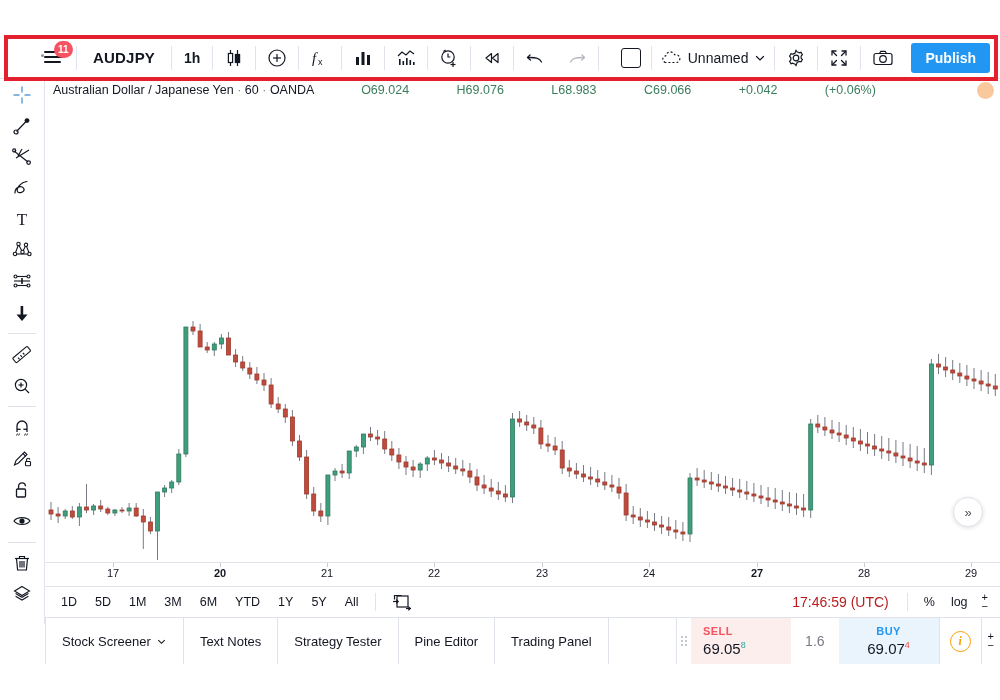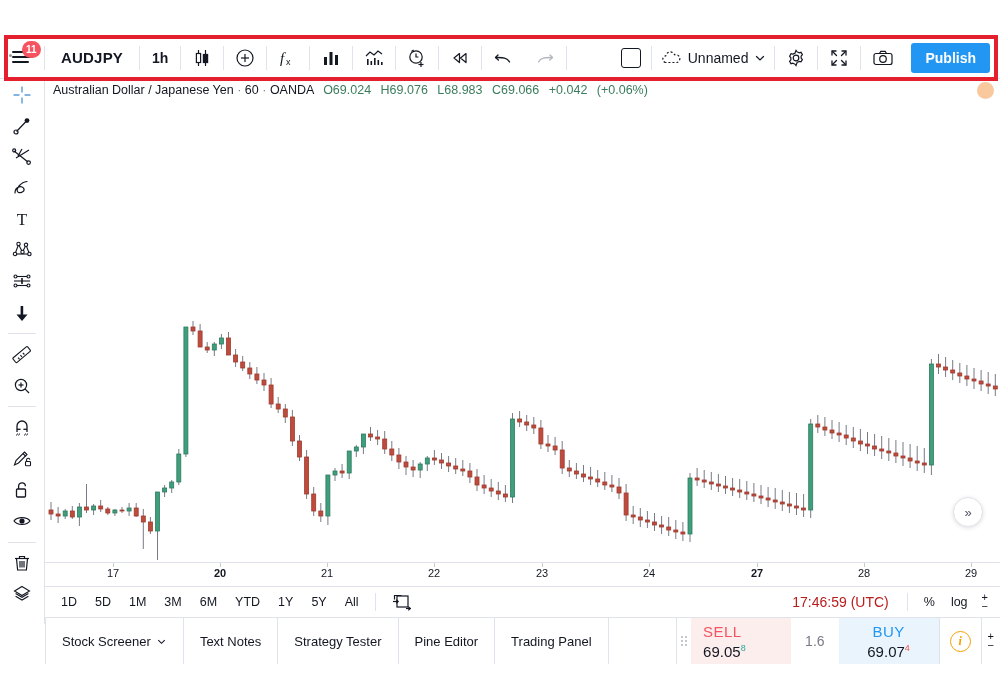--- a/index.html
+++ b/index.html
@@ -22,21 +22,21 @@
     background:#fff;display:flex;align-items:center;z-index:40;
     border-bottom:1px solid #e0e3eb;box-sizing:border-box;
   }
   .tb-btn{
     height:42px;display:flex;align-items:center;justify-content:center;
     padding:0 10px;cursor:pointer;color:#131722;position:relative;
   }
   .tb-sep{width:1px;height:24px;background:#e0e3eb;flex:none;}
   .symbol-name{font-size:15px;font-weight:bold;letter-spacing:.2px;padding:0 16px;}
   .tf-label{font-size:14px;font-weight:bold;padding:0 12px;}
-  .hamburger{width:44px;padding:0;}
+  .hamburger{width:44px;padding:0;margin-left:32px;}
   .ham-lines{position:relative;width:20px;height:14px;}
   .ham-lines i{position:absolute;left:0;height:2px;background:#131722;border-radius:1px;display:block;}
   .ham-lines i:nth-child(1){top:0;width:14px;}
   .ham-lines i:nth-child(2){top:5px;width:20px;}
   .ham-lines i:nth-child(3){top:10px;width:17px;}
   .badge{
     position:absolute;top:4px;left:22px;min-width:17px;height:17px;border-radius:9px;
     background:#f7525f;color:#fff;font-size:10px;font-weight:bold;
     display:flex;align-items:center;justify-content:center;padding:0 4px;box-sizing:border-box;
   }
@@ -68,21 +68,21 @@
   #chart-area{
     position:absolute;left:45px;top:79px;width:955px;height:483px;
     background:#fff;overflow:hidden;
   }
   #legend{
     position:absolute;left:8px;top:4px;font-size:12.5px;color:#131722;
     white-space:nowrap;z-index:10;
   }
   #legend .sep{color:#787b86;}
   #legend .ohlc{color:#3a7d5c;margin-left:6px;}
-  #legend .ohlc span{margin-right:6px;}
+  #legend .ohlc span{margin-right:6px;margin-left:38px;}
   #cursor-dot{
     position:absolute;left:977px;top:82px;width:17px;height:17px;border-radius:50%;
     background:#f8c394;opacity:.92;z-index:50;
   }
   #scroll-end{
     position:absolute;right:17px;bottom:35px;width:28px;height:28px;border-radius:50%;
     background:#fff;border:1px solid #e0e3eb;box-shadow:0 1px 4px rgba(0,0,0,.13);
     display:flex;align-items:center;justify-content:center;color:#50535e;font-size:13px;
     cursor:pointer;z-index:20;
   }
@@ -125,21 +125,21 @@
   .bb-spacer{flex:1;}
   #deal-widget{display:flex;align-items:stretch;border-left:1px solid #e0e3eb;}
   .grip{display:flex;align-items:center;padding:0 4px;}
   .grip-dots{display:grid;grid-template-columns:2px 2px;gap:2px;}
   .grip-dots i{width:2px;height:2px;background:#b2b5be;border-radius:50%;display:block;}
   .deal-side{
     display:flex;flex-direction:column;justify-content:center;padding:0 12px;min-width:76px;cursor:pointer;
   }
   .deal-sell{background:#fdeeee;}
   .deal-buy{background:#eaf4fd;text-align:center;}
-  .deal-lab{font-size:15px;font-weight:normal;letter-spacing:.4px;}
+  .deal-lab{font-size:11px;font-weight:bold;letter-spacing:.4px;}
   .deal-sell .deal-lab{color:#f7525f;}
   .deal-buy .deal-lab{color:#2196f3;}
   .deal-px{font-size:15px;color:#131722;line-height:16px;}
   .deal-px sup{font-size:9px;vertical-align:super;}
   .deal-sell .deal-px sup{color:#26a69a;}
   .deal-buy .deal-px sup{color:#ef5350;}
   .deal-spread{
     display:flex;align-items:center;justify-content:center;padding:0 14px;
     font-size:14px;color:#787b86;
   }

